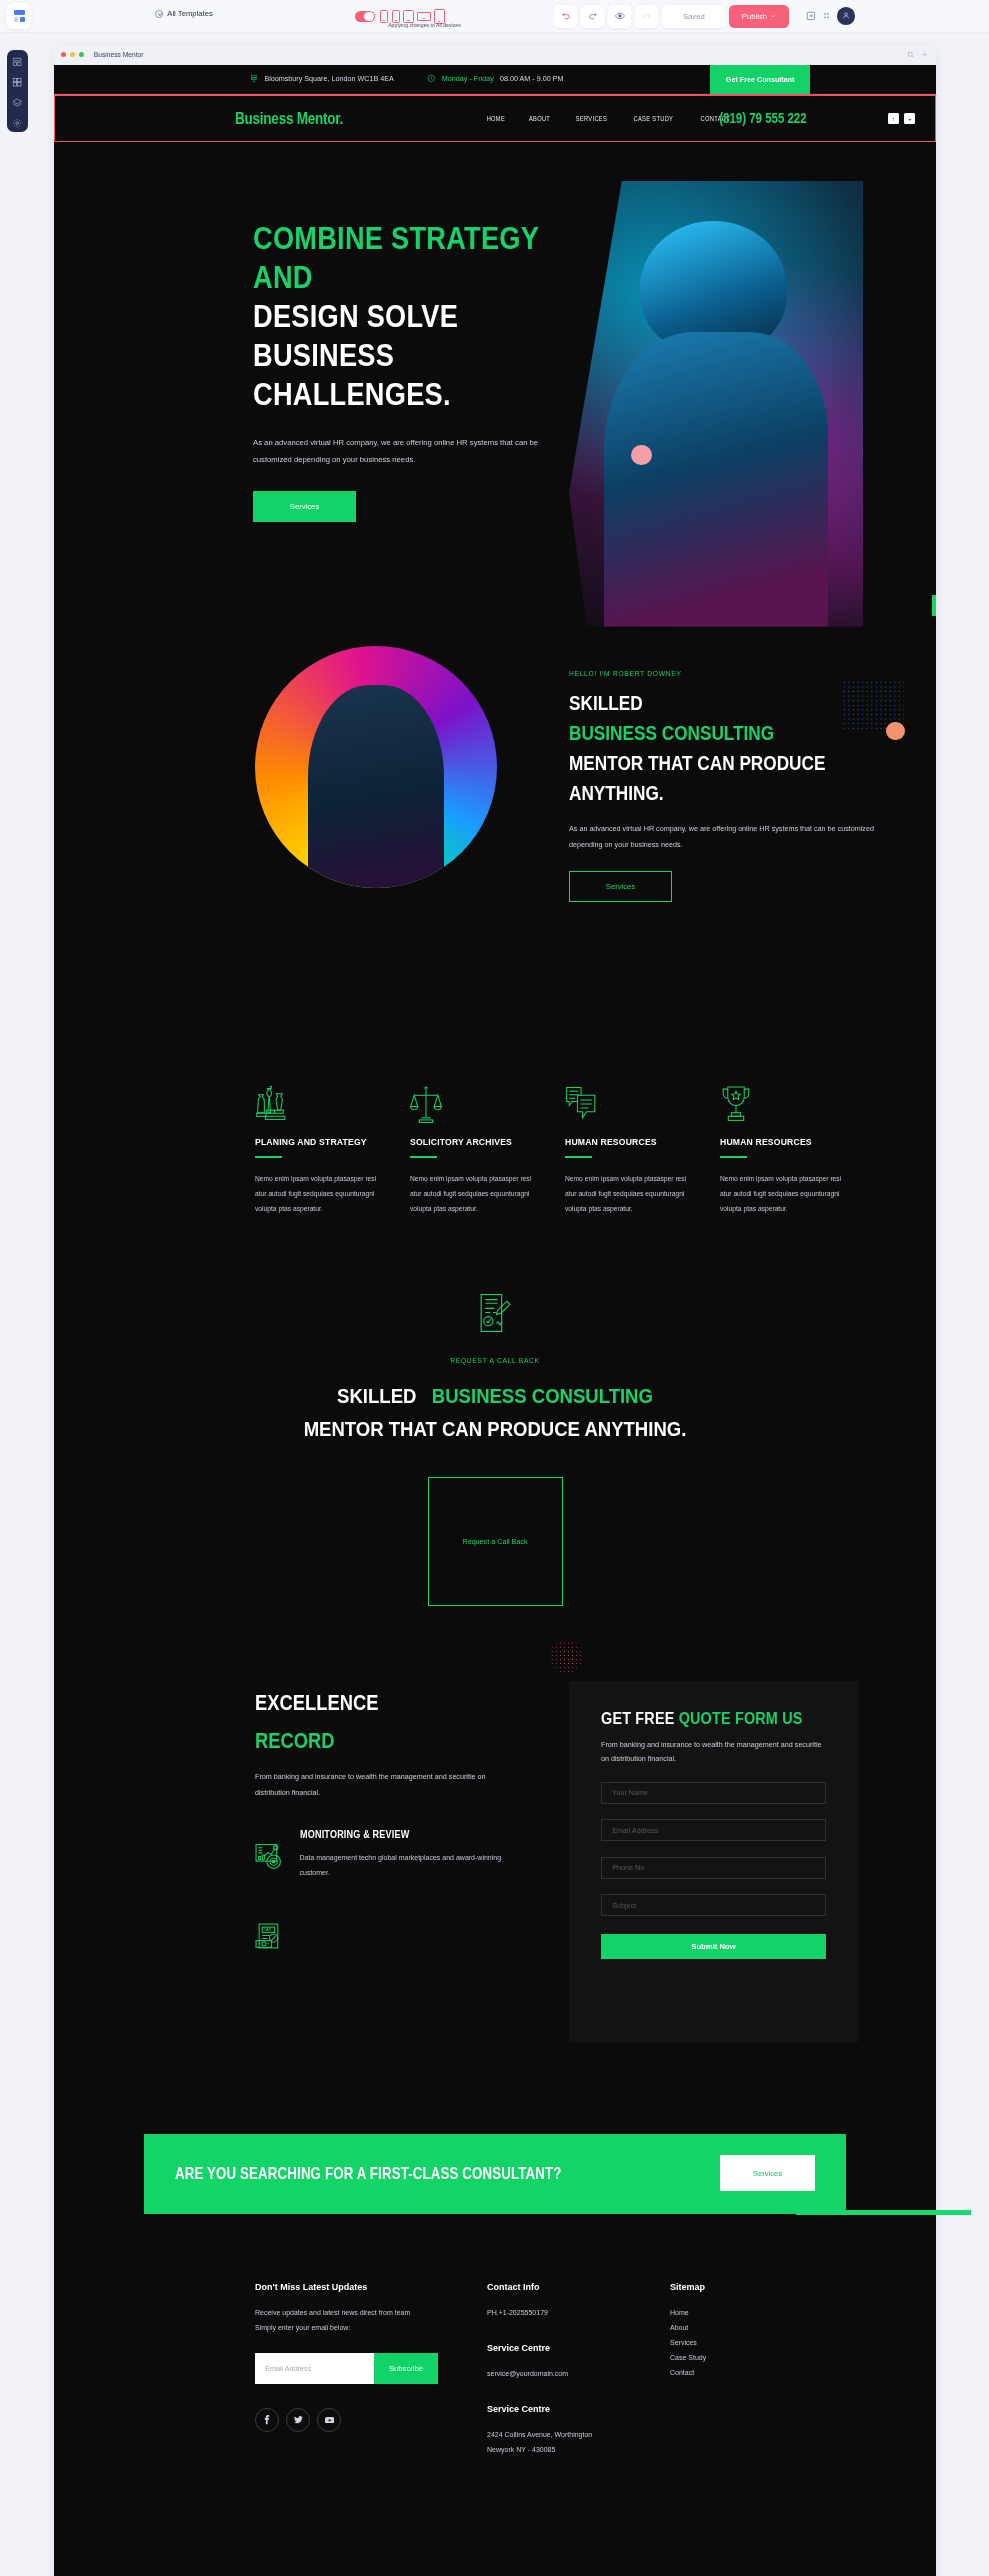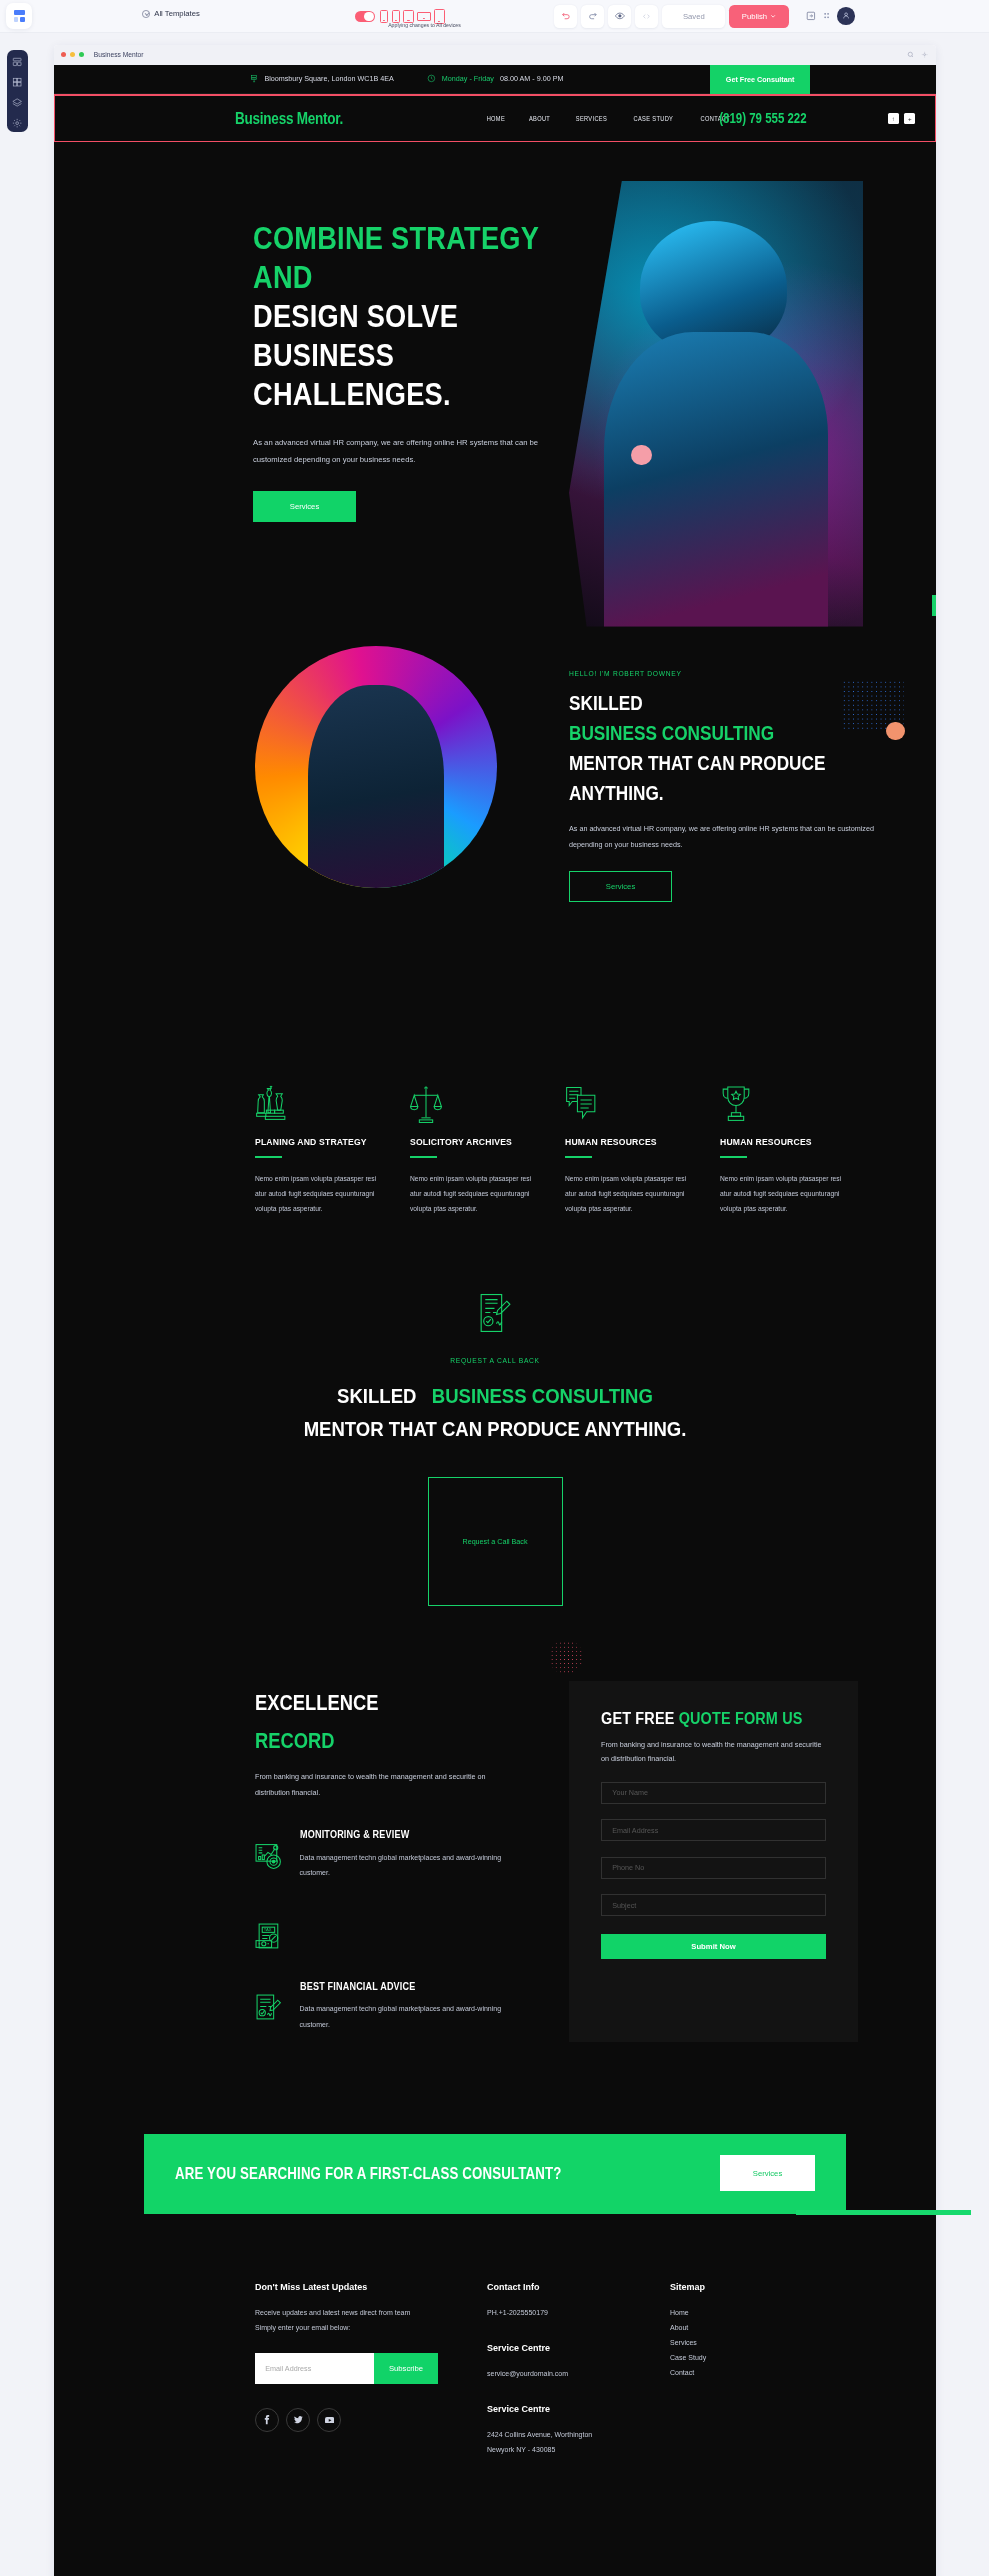--- a/index.html
+++ b/index.html
@@ -25,21 +25,21 @@
     display: flex; align-items: center; justify-content: center;
     box-shadow: 0 1px 4.1px rgba(30,40,90,.08);
   }
   .logo-glyph { width: 11.3px; height: 11.3px; position: relative; }
   .logo-glyph i { position: absolute; display: block; background: #4a7dfb; border-radius: 1px; }
   .logo-glyph i.a { left: 0; top: 0; width: 11.3px; height: 4.6px; }
   .logo-glyph i.b { left: 0; top: 6.2px; width: 4.6px; height: 5.2px; background: #bed2fd; }
   .logo-glyph i.c { left: 6.2px; top: 6.2px; width: 5.2px; height: 5.2px; }
 
   .all-templates {
-    position: absolute; left: 142px; top: 9.3px;
+    position: absolute; left: 155px; top: 9.3px;
     display: flex; align-items: center; gap: 4.6px;
     font-size: 7.7px; color: #2c3247;
   }
   .circ-check {
     width: 7.7px; height: 7.7px; border-radius: 50%;
     border: 0.7px solid #8e93a8; position: relative;
   }
   .circ-check::after {
     content: ""; position: absolute; left: 1.8px; top: 1.5px;
     width: 3.1px; height: 1.5px; border-left: 0.7px solid #8e93a8;
@@ -716,36 +716,20 @@
               <path d="M14 24h14M14 30h10"></path>
               <circle cx="36" cy="29" r="8"></circle>
                 <path d="M32 33l8-8"></path>
               <rect x="2" y="34" width="30" height="13"></rect>
                 <circle cx="17" cy="40" r="4"></circle>
                 <path d="M7 40h3M24 40h3"></path>
             </svg>
           </div>
         </div>
 
-        <div class="exc-item">
-          <div class="eicon">
-            <svg width="29" height="27" viewBox="0 0 56 52" fill="none" stroke="#16d269" stroke-width="2">
-              <rect x="4" y="2" width="32" height="46"></rect>
-              <path d="M10 10h20M10 16h20M10 24h12M26 24h5"></path>
-              <circle cx="14" cy="36" r="6"></circle>
-                <polyline points="11 36 13.5 38.5 18 33"></polyline>
-              <path d="M24 40c2-5 3-3 4 0s2 2 4-3"></path>
-              <path d="M44 12l5 5-14 14-6 1 1-6 14-14z"></path>
-            </svg>
-          </div>
-          <div>
-            <h5>BEST FINANCIAL ADVICE</h5>
-            <p>Data management techn global marketplaces and award-winning customer.</p>
-          </div>
-        </div>
       </div>
 
       <div class="quote-card">
         <div class="q-title">
           <span class="h-white">GET FREE</span>
           <span class="h-green">QUOTE FORM US</span>
         </div>
         <p class="q-sub">From banking and insurance to wealth the management and securitie on distribution financial.</p>
         <input class="q-field" placeholder="Your Name" style="">
         <input class="q-field" placeholder="Email Address" style="">

